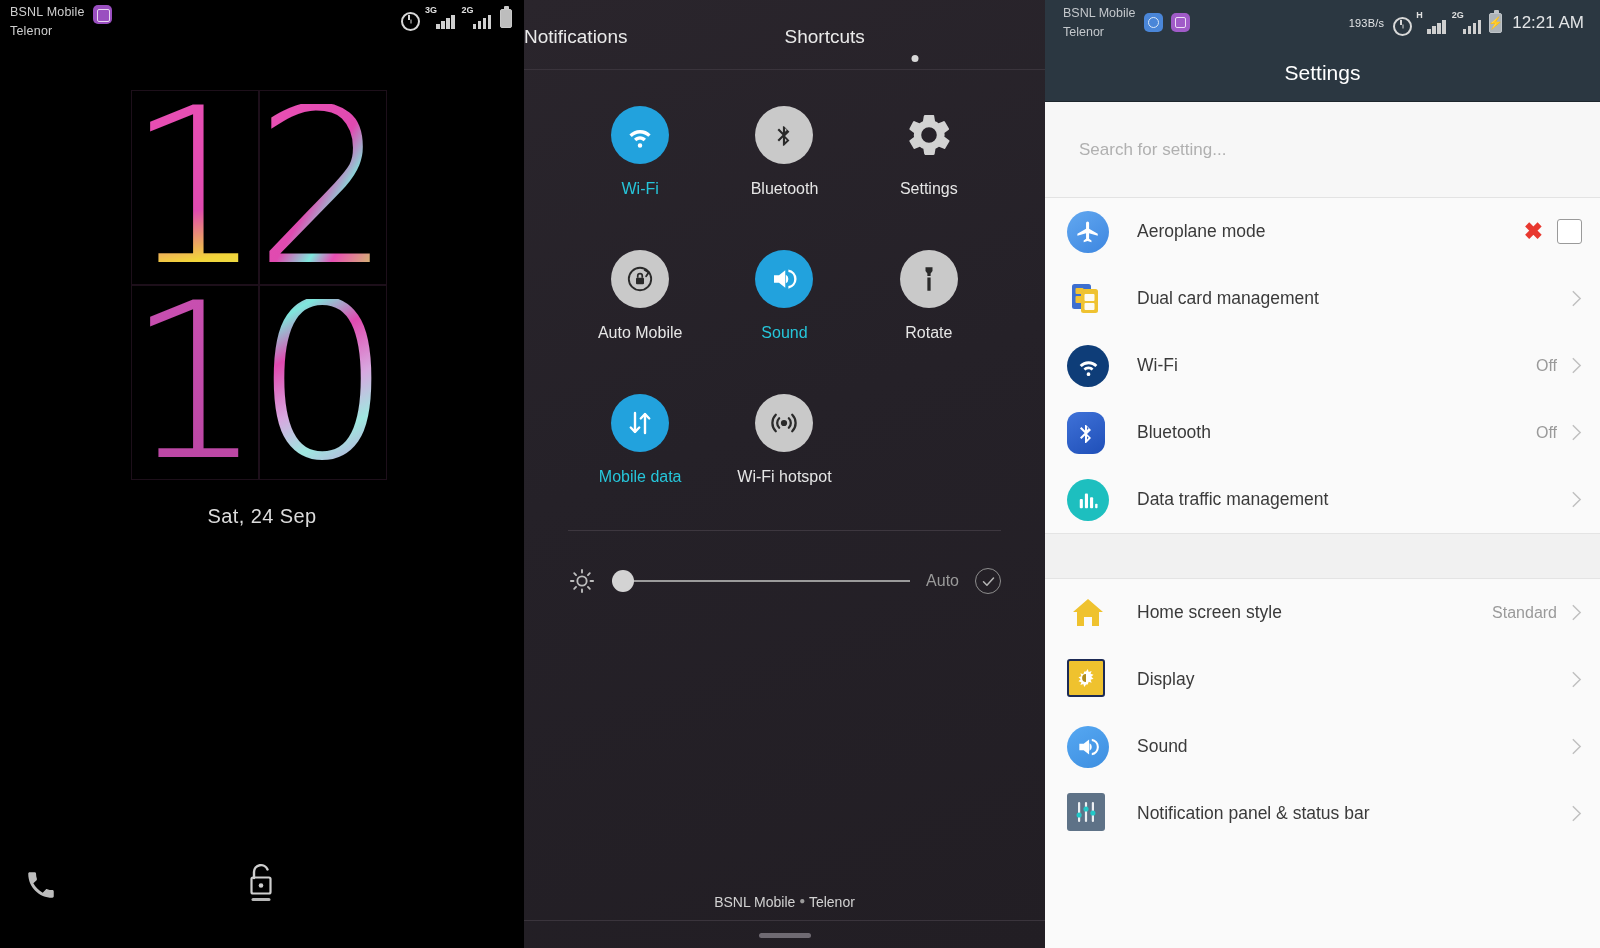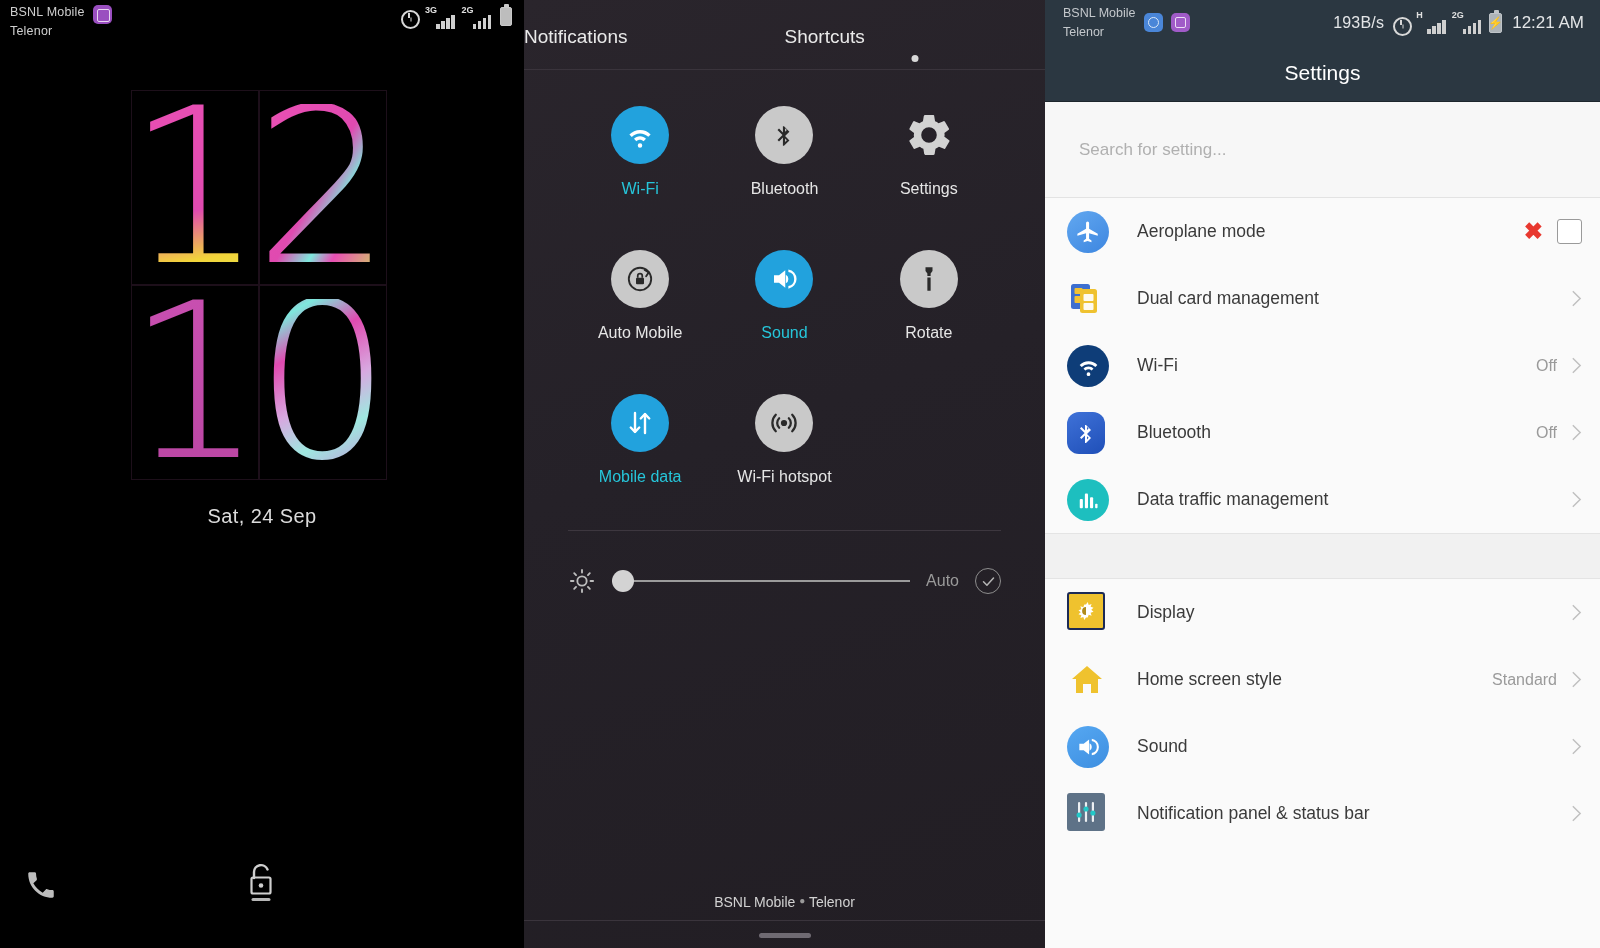--- a/index.html
+++ b/index.html
@@ -30,21 +30,21 @@
   .status-badge-purple {
     width: 19px; height: 19px; border-radius: 5px;
     background: #9a4fc0; margin: 2px 0 0 8px;
     position: relative; flex: 0 0 19px;
   }
   .status-badge-purple::after {
     content: ""; position: absolute; left: 4px; top: 4px;
     width: 11px; height: 11px; border: 1.5px solid #e8d6f2; border-radius: 2px;
   }
   .lock-status-right {
-    margin-left: auto; display: flex; gap: 9px; padding-top: 4px;
+    margin-left: auto; display: flex; align-items: center; gap: 9px; padding-top: 4px;
   }
   .alarm-ico { width: 18px; height: 18px; position: relative; }
   .alarm-ico::before {
     content: ""; position: absolute; left: 1px; top: 3px;
     width: 15px; height: 15px; border: 2px solid #d8d8d8; border-radius: 50%;
   }
   .alarm-ico::after {
     content: ""; position: absolute; left: 8px; top: 6px;
     width: 2px; height: 5px; background: #d8d8d8;
     box-shadow: 2px 4px 0 -0.5px #d8d8d8;
@@ -193,21 +193,21 @@
   }
   .mini-badge.blue { background: #4a86d8; }
   .mini-badge.purple { background: #a05bc8; }
   .mini-badge.blue::after {
     content:""; position:absolute; inset:4px; border:1.5px solid #d9e7f8; border-radius:50%;
   }
   .mini-badge.purple::after {
     content:""; position:absolute; inset:4px; border:1.5px solid #ecdcf5; border-radius:2px;
   }
   .set-status-right { margin-left: auto; display: flex; align-items: center; gap: 8px; }
-  .netspeed { font-size: 16px; color: #e3e5e7; letter-spacing: .2px; text-align: right; }
+  .netspeed { font-size: 11px; color: #e3e5e7; letter-spacing: .2px; text-align: right; }
   .clocktext { font-size: 17px; color: #e3e5e7; margin-left: 2px; }
   .batt-charge {
     width: 13px; height: 20px; border: 1.5px solid #bfc4c8; border-radius: 2px;
     background: #aeb4b8; position: relative;
     display: flex; align-items: center; justify-content: center;
   }
   .batt-charge::before {
     content:""; position:absolute; top:-4px; left:3.5px; width:5px; height:3px;
     background:#bfc4c8; border-radius:1px 1px 0 0;
   }
@@ -229,21 +229,21 @@
     font-size: 17px; color: #333; width: 90%;
     font-family: "Liberation Sans", sans-serif;
   }
   .set-search input::placeholder { color: #b0b0b0; }
 
   .set-scroll { flex: 1; overflow: hidden; background: #fafafa; }
   .set-group { background: #fafafa; }
   .set-gap { height: 46px; background: #f1f1f1; border-top: 1px solid #e4e4e4; border-bottom: 1px solid #e4e4e4; }
   .set-row {
     height: 67px; display: flex; align-items: center;
-    padding: 0 18px 0 22px; background: #fafafa;
+    padding: 0 18px 0 22px; background: #fafafa; text-align: center;
   }
   .row-ico { width: 42px; height: 42px; flex: 0 0 42px; position: relative; }
   .row-label { margin-left: 28px; font-size: 17.5px; color: #3a3a3a; }
   .row-right { margin-left: auto; display: flex; align-items: center; gap: 14px; }
   .row-value { font-size: 16px; color: #9a9a9a; }
   .chev { width: 11px; height: 19px; color: #c0c0c0; }
   .red-x { font-size: 23px; color: #e8382f; font-weight: bold; line-height: 1; }
   .checkbox {
     width: 25px; height: 25px; border: 1.7px solid #9a9a9a; border-radius: 3px; background: #fff;
   }
@@ -582,45 +582,45 @@
         </div>
 
       </div>
 
       <div class="set-gap"></div>
 
       <div class="set-group">
 
         <div class="set-row">
           <div class="row-ico">
+            <svg width="40" height="40" viewBox="0 0 40 40">
+                <path d="M20 7 5 20h4v14h7v-9h8v9h7V20h4L20 7z" fill="#efc22e"></path>
+                <rect x="16.5" y="25" width="7" height="9" fill="#fafafa"></rect>
+              </svg>
+          </div>
+          <span class="row-label">Home screen style</span>
+          <div class="row-right">
+            <span class="row-value">Standard</span>
+            <svg class="chev" viewBox="0 0 12 20" fill="none" stroke="currentColor" stroke-width="1.6">
+                <path d="M2 2l8 8-8 8"></path>
+              </svg>
+          </div>
+        </div>
+
+        <div class="set-row">
+          <div class="row-ico">
             <div class="ico-sq" style="background:#efc22e;border:2.5px solid #1c2a55;border-radius:3px;width:38px;height:38px">
               <svg width="24" height="24" viewBox="0 0 24 24" fill="#fff">
                   <path d="M12 5.5 13.7 3l1 2.9 2.9-1-1 2.9 2.9 1-2.2 2 2.2 2-2.9 1 1 2.9-2.9-1-1 2.9L12 18.5 10.3 21l-1-2.9-2.9 1 1-2.9-2.9-1 2.2-2-2.2-2 2.9-1-1-2.9 2.9 1 1-2.9L12 5.5z"></path>
                   <path d="M12 8.1a3.9 3.9 0 0 0 0 7.8V8.1z" fill="#b08c1c"></path>
                 </svg>
             </div>
           </div>
           <span class="row-label">Display</span>
           <div class="row-right">
-            <svg class="chev" viewBox="0 0 12 20" fill="none" stroke="currentColor" stroke-width="1.6">
-                <path d="M2 2l8 8-8 8"></path>
-              </svg>
-          </div>
-        </div>
-
-        <div class="set-row">
-          <div class="row-ico">
-            <svg width="40" height="40" viewBox="0 0 40 40">
-                <path d="M20 7 5 20h4v14h7v-9h8v9h7V20h4L20 7z" fill="#efc22e"></path>
-                <rect x="16.5" y="25" width="7" height="9" fill="#fafafa"></rect>
-              </svg>
-          </div>
-          <span class="row-label">Home screen style</span>
-          <div class="row-right">
-            <span class="row-value">Standard</span>
             <svg class="chev" viewBox="0 0 12 20" fill="none" stroke="currentColor" stroke-width="1.6">
                 <path d="M2 2l8 8-8 8"></path>
               </svg>
           </div>
         </div>
 
         <div class="set-row">
           <div class="row-ico">
             <div class="ico-circle" style="background:linear-gradient(150deg,#56a8f2,#3d8ee0)">
               <svg width="26" height="26" viewBox="0 0 24 24" fill="#fff">

